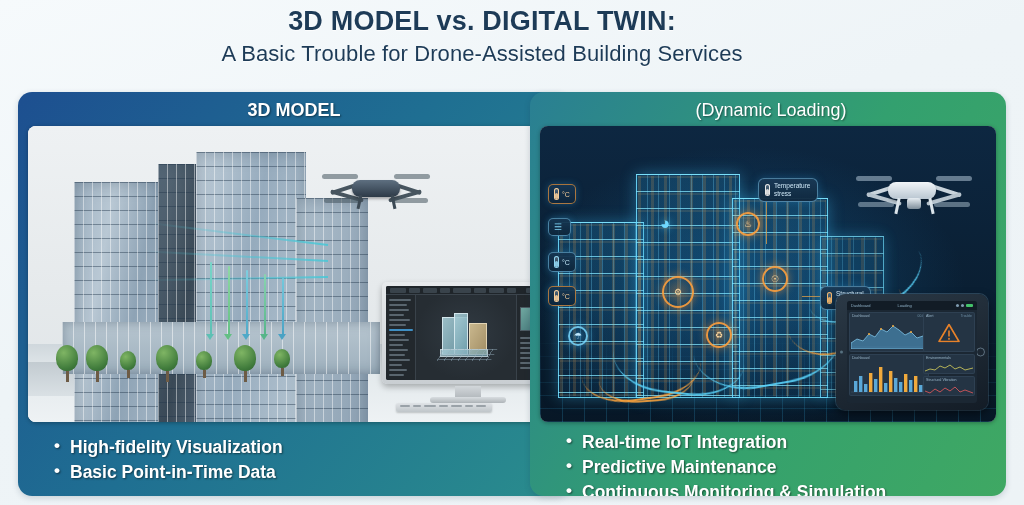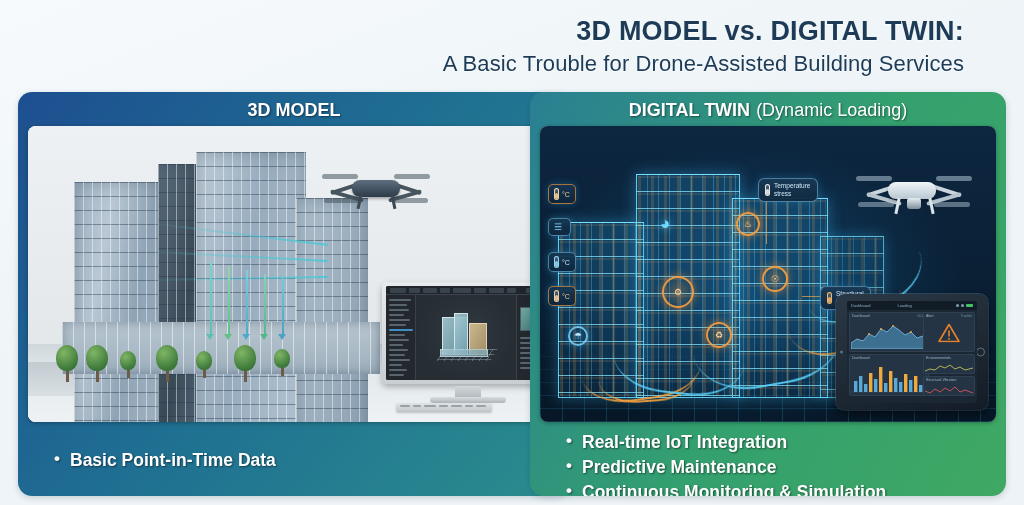--- a/index.html
+++ b/index.html
@@ -7,21 +7,21 @@
     width: 1024px; height: 505px; overflow: hidden;
     font-family: "Liberation Sans", sans-serif;
     background: #f1f6f9;
   }
   #page {
     position: relative; width: 1024px; height: 505px;
     background: linear-gradient(160deg,#f6fafc 0%,#eef4f7 45%,#edf3f6 100%);
   }
 
   
-  .title-wrap { position:absolute; top:16px; left:0; width:964px; text-align:right; }
+  .title-wrap { position:absolute; top:6px; left:0; width:964px; text-align:center; }
   .title-main {
     font-size: 27px; font-weight: bold; color:#1d3b57; letter-spacing:.2px;
     text-shadow: 0 1px 1px rgba(255,255,255,.85);
   }
   .title-sub {
     font-size: 22px; font-weight: normal; color:#1d3b57; margin-top:4px;
     letter-spacing:.1px; text-shadow: 0 1px 1px rgba(255,255,255,.85);
   }
 
   
@@ -453,27 +453,27 @@
             <i style="left:43px; width:9px;"></i>
           <i style="left:55px; width:11px;"></i>
             <i style="left:69px; width:8px;"></i>
           <i style="left:80px; width:10px;"></i>
         </div>
         <div class="mouse"></div>
       </div>
     </div>
 
     <div class="bullets">
+      <div class="bullet">High-fidelity Visualization</div>
       <div class="bullet">Basic Point-in-Time Data</div>
     </div>
   </div>
 
   <div class="panel" id="panel-right">
     <div class="panel-header">
-      <span>DIGITAL TWIN</span>
       <span class="hl-light">(Dynamic Loading)</span>
     </div>
 
     <div class="stage" id="stage-right">
       <div class="dt-bg"></div>
       <div class="dt-floorgrid"></div>
 
       <div class="holo" style="left:18px;  top:96px; width:86px;  height:176px;">
         <div class="floors"></div>
           <div class="lights"></div>

